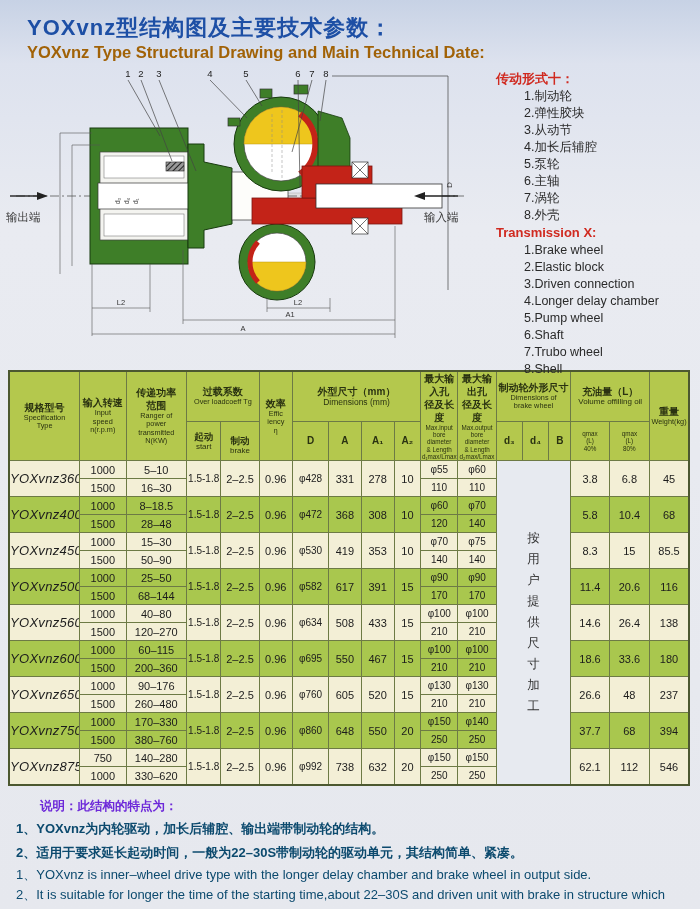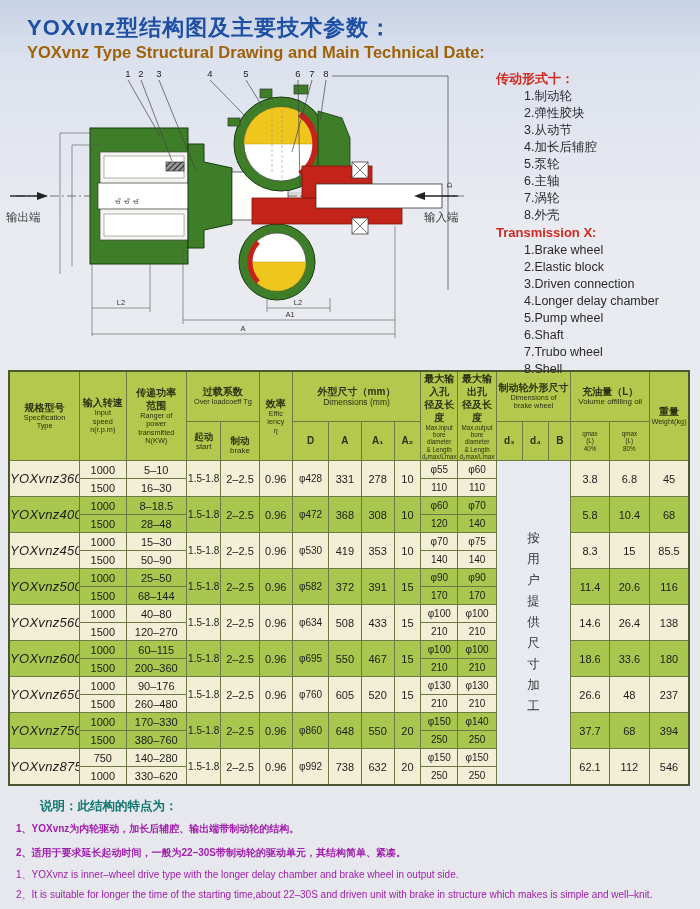--- a/index.html
+++ b/index.html
@@ -33,22 +33,22 @@
   tbody td{font-size:11px;color:#1c1c1c;height:17px;}
   td.model{font-size:13px;letter-spacing:0.3px;font-style:italic;}
   td.small{font-size:10px;}
   td.bore{font-size:10px;}
   .row-cream td{background:#f3efd6;}
   .row-green td{background:#a9c74e;}
   td.machined{background:#e7eaf0 !important;}
   .vtext{width:15px;margin:16px auto;word-break:break-all;line-height:21px;font-size:12.5px;color:#333;}
   
   .notes{margin:9px 10px 0 10px;}
-  .note-h{color:#0f766e;font-weight:bold;font-size:12.5px;padding-left:30px;line-height:22px;}
-  .note-line{font-size:10px;padding-left:30px;text-indent:-24px;line-height:24px;color:#a21caf;}
+  .note-h{color:#6d28d9;font-weight:bold;font-size:12.5px;padding-left:30px;line-height:22px;}
+  .note-line{font-size:13px;padding-left:30px;text-indent:-24px;line-height:24px;color:#0c4a6e;}
   .note-line.zh{font-weight:600;}
   .note-line.en{line-height:20px;}
   svg text{font-family:"Liberation Sans","DejaVu Sans",sans-serif;}
 </style>
 </head>
 <body>
 
 <div class="titles">
   <div class="title-zh">YOXvnz型结构图及主要技术参数：</div>
   <div class="title-en">YOXvnz Type Structural Drawing and Main Technical Date:</div>
@@ -394,21 +394,21 @@
           <td class="bore">140</td>
         </tr>
         <tr class="row-green">
           <td rowspan="2" class="model">YOXvnz500</td>
           <td>1000</td>
           <td>25–50</td>
           <td rowspan="2" class="small">1.5-1.8</td>
           <td rowspan="2">2–2.5</td>
           <td rowspan="2">0.96</td>
           <td rowspan="2" class="bore">φ582</td>
-          <td rowspan="2">372</td>
+          <td rowspan="2">617</td>
           <td rowspan="2">391</td>
           <td rowspan="2">15</td>
           <td class="bore">φ90</td>
           <td class="bore">φ90</td>
           <td rowspan="2">11.4</td>
           <td rowspan="2">20.6</td>
           <td rowspan="2">116</td>
         </tr>
         <tr class="row-green">
           <td>1500</td>

